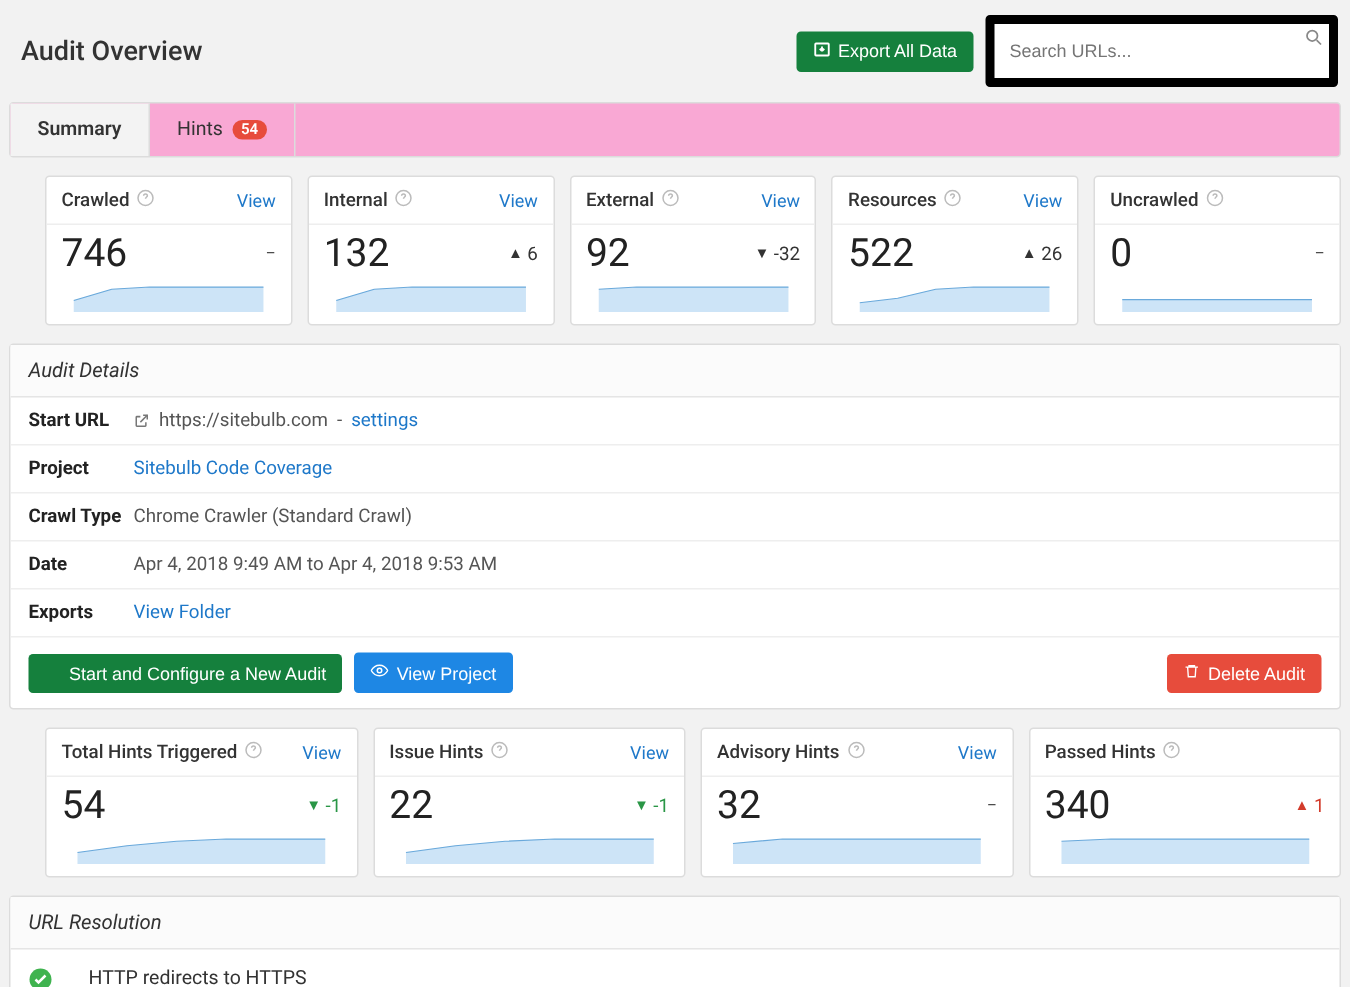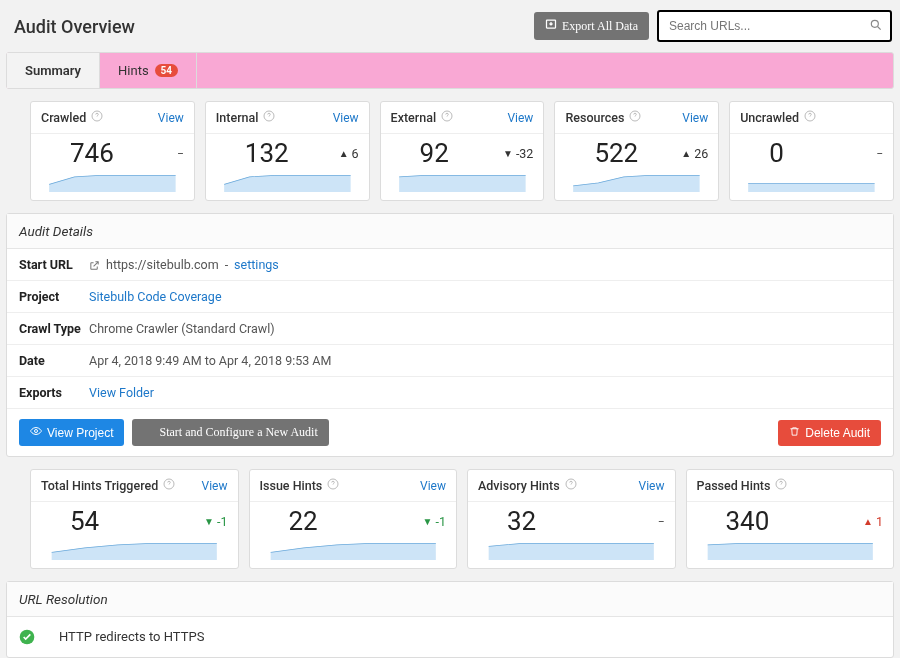--- a/index.html
+++ b/index.html
@@ -8,44 +8,44 @@
   background: #f2f2f2;
   color: #333;
   font-size: 13px;
   width: 900px;
   padding: 6px;
 }
 .header { display:flex; align-items:center; justify-content:space-between; padding:4px 2px 10px 8px; }
 .header h1 { font-size:18px; font-weight:500; color:#333; }
 .header-actions { display:flex; gap:8px; align-items:center; }
 .btn { display:inline-flex; align-items:center; gap:5px; padding:6px 11px; border-radius:3px; border:none; font-size:12px; cursor:pointer; white-space:nowrap; }
-.btn-green { background:#737373; color:#fff;font-family:Liberation Serif, serif; }
+.btn-green { background:#15803d; color:#fff; }
 .btn-blue { background:#1e87e4; color:#fff; }
 .btn-red  { background:#e74c3c; color:#fff; }
 .search-wrap { position:relative; }
 .search-wrap input {
-  width:235px; height:32px; border:2px solid #000000; border-radius:3px;
+  width:235px; height:48px; border:6px solid #000000; border-radius:3px;
   padding:0 28px 0 10px; font-size:12px; color:#555; background:#fff;
 }
 .search-wrap .srch-icon { position:absolute; right:9px; top:8px; color:#888; pointer-events:none; }
 
 .panel { background:#fff; border:1px solid #dcdcdc; border-radius:3px; margin-bottom:12px; }
 .tabs { display:flex; border:1px solid #dcdcdc; border-radius:3px; margin-bottom:12px; background:#f9a8d4; }
 .tab { padding:10px 18px; font-size:13px; border-right:1px solid #dcdcdc; cursor:pointer; display:flex; align-items:center; gap:6px; }
 .tab.active { background:#f3f3f3; font-weight:600; }
 .badge { background:#e74c3c; color:#fff; border-radius:10px; font-size:10px; padding:1px 6px; font-weight:600; }
 
 .stat-row { display:flex; gap:10px; margin-bottom:12px;padding-left:24px; }
 .stat-card { flex:1; background:#fff; border:1px solid #dcdcdc; border-radius:3px; }
 .stat-head { display:flex; justify-content:space-between; align-items:center; padding:8px 10px; border-bottom:1px solid #eee; }
 .stat-title { font-size:12.5px; color:#333; display:flex; align-items:center; gap:5px; font-weight:500; }
 .help-icon { color:#aaa; font-size:12px; }
 .view-link { color:#1e78c9; font-size:12px; cursor:pointer; }
 .stat-body { display:flex; justify-content:space-between; align-items:center; padding:4px 10px 2px 10px; }
-.stat-value { font-size:26px; color:#222; font-weight:400;margin-left:29px; }
+.stat-value { font-size:26px; color:#222; font-weight:400; }
 .stat-delta { font-size:12.5px; color:#333; display:flex; align-items:center; gap:3px; }
 .d-up,.d-down,.d-none{font-size:10px;}
 .d-green{ color:#2a9646;}
 .d-red{ color:#d23b2b;}
 .spark { height:30px; padding:2px 10px 8px 10px; }
 .spark svg { width:100%; height:100%; display:block; }
 
 .section-head { padding:9px 12px; border-bottom:1px solid #e5e5e5; font-size:13.5px; color:#333; background:#fbfbfb;font-style:italic; }
 .detail-row { display:flex; padding:8px 12px; border-bottom:1px solid #eee; font-size:12.5px; }
 .detail-row:last-of-type { border-bottom:none; }
@@ -260,36 +260,36 @@
   </div>
 
   <div class="detail-row">
     <div class="detail-label">Exports</div>
     <div class="detail-val">
         <span class="link">View Folder</span>
       </div>
   </div>
 
   <div class="actions-row">
+    <button class="btn btn-green">
+      <span>
+        <svg width="11" height="11" viewBox="0 0 24 24" fill="#fff">
+            <path d="M4 21V14M4 10V3M12 21v-9M12 8V3M20 21v-5M20 12V3M1 14h6M9 8h6M17 16h6"></path>
+          </svg>
+      </span>
+      <span>Start and Configure a New Audit</span>
+    </button>
     <button class="btn btn-blue">
       <span>
         <svg width="12" height="12" viewBox="0 0 24 24" fill="none" stroke="#fff" stroke-width="2">
             <path d="M1 12s4-7 11-7 11 7 11 7-4 7-11 7S1 12 1 12z"></path>
             <circle cx="12" cy="12" r="3"></circle>
           </svg>
       </span>
       <span>View Project</span>
-    </button>
-    <button class="btn btn-green">
-      <span>
-        <svg width="11" height="11" viewBox="0 0 24 24" fill="#fff">
-            <path d="M4 21V14M4 10V3M12 21v-9M12 8V3M20 21v-5M20 12V3M1 14h6M9 8h6M17 16h6"></path>
-          </svg>
-      </span>
-      <span>Start and Configure a New Audit</span>
     </button>
     <div class="spacer"></div>
     <button class="btn btn-red">
       <span>
         <svg width="11" height="11" viewBox="0 0 24 24" fill="none" stroke="#fff" stroke-width="2">
             <path d="M3 6h18M8 6V4h8v2M6 6l1 14h10l1-14"></path>
           </svg>
       </span>
       <span>Delete Audit</span>
     </button>

